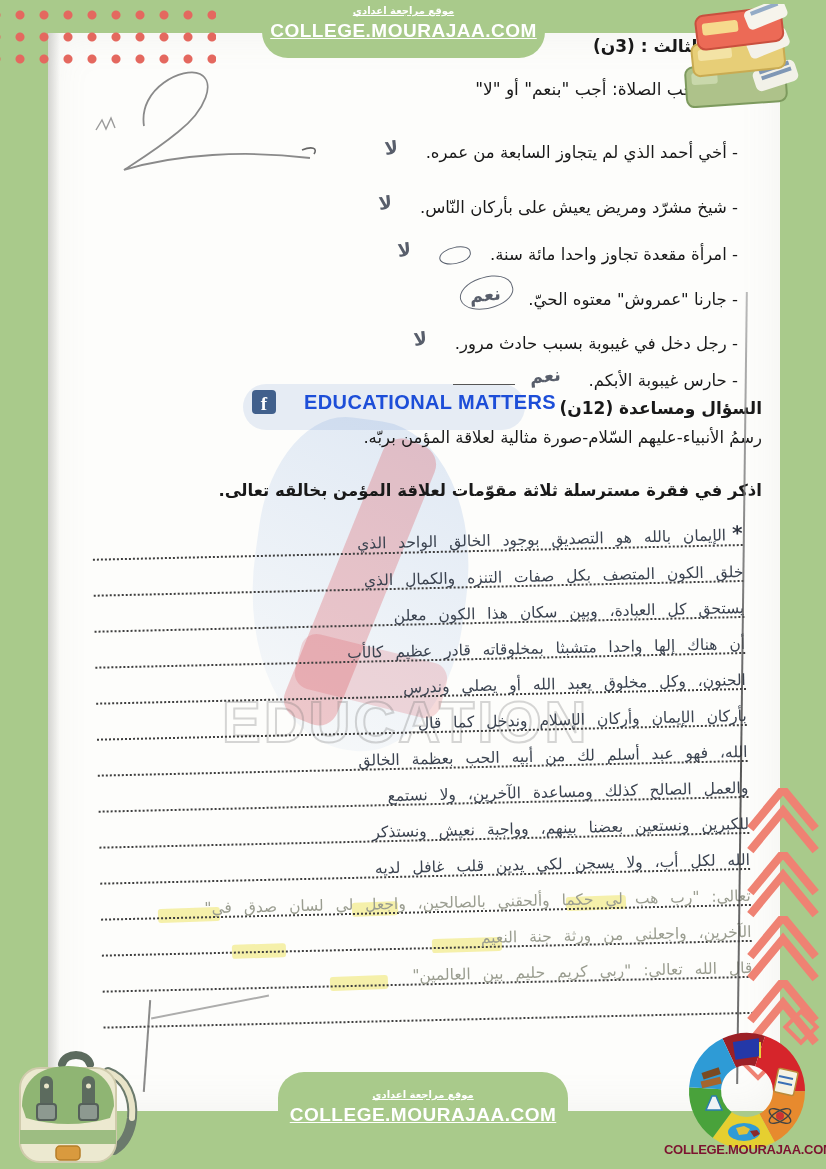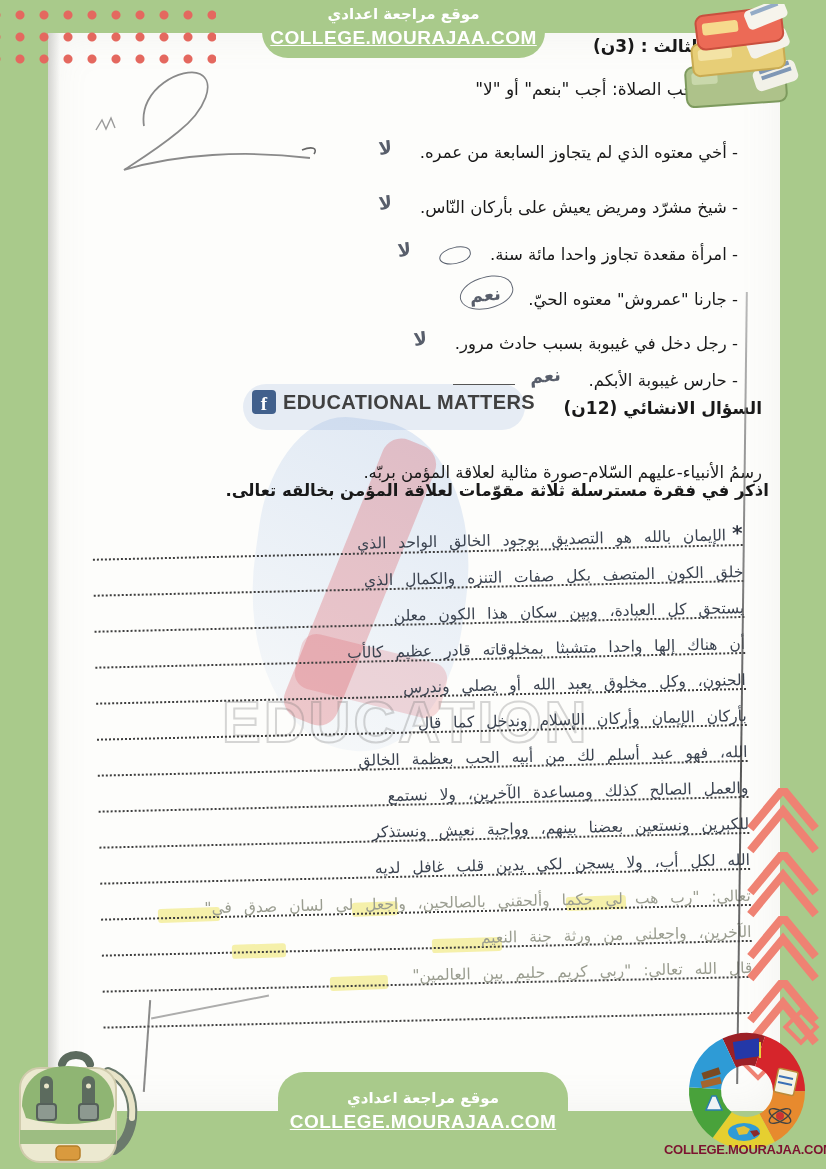--- a/index.html
+++ b/index.html
@@ -15,21 +15,21 @@
         background:linear-gradient(90deg,rgba(120,120,115,.28),rgba(120,120,115,0));}
 
   
   .dot-grid{left:0;top:0;width:216px;height:64px;z-index:3;
         background-image:radial-gradient(circle,#e4685f 4px,rgba(0,0,0,0) 5px);
         background-size:24px 22px;background-position:8px 4px;}
   .pill{background:#a9ca8b;z-index:6;text-align:center;color:#fff;}
   .pill-top{left:262px;top:0;width:283px;height:58px;border-radius:0 0 26px 26px;padding-top:4px;box-sizing:border-box;}
   .pill-bottom{left:278px;top:1072px;width:290px;height:70px;border-radius:26px 26px 0 0;padding-top:16px;box-sizing:border-box;}
   .footer-band{left:0;top:1111px;width:826px;height:58px;background:#a9ca8b;z-index:5;}
-  .pill .l1{font-size:15px;font-weight:bold;line-height:1.45;}
+  .pill .l1{font-size:10px;font-weight:bold;text-decoration:underline;line-height:1.45;}
   .pill .l2{font-size:19px;font-weight:bold;text-decoration:underline;
             font-family:"Liberation Sans",sans-serif;letter-spacing:.5px;line-height:1.3;}
 
   .chev{width:82px;height:66px;z-index:4;}
   .chev path{fill:none;stroke:#ef8273;stroke-width:9;stroke-linecap:square;}
   .diamond{width:24px;height:24px;border:4px solid #ef8273;transform:rotate(45deg);z-index:4;background:transparent;}
 
   
   .doc{direction:rtl;color:#191919;z-index:3;white-space:nowrap;}
   .t17{font-size:17px;} .t16{font-size:16.5px;}
@@ -55,21 +55,21 @@
   .wm-red2{left:296px;top:648px;width:150px;height:56px;border-radius:16px;
        background:rgba(218,60,70,.18);transform:rotate(14deg);z-index:2;}
   .wm-text{left:222px;top:688px;font-family:"Liberation Sans",sans-serif;
        font-size:58px;font-weight:bold;letter-spacing:3px;color:rgba(0,0,0,0);
        -webkit-text-stroke:2px rgba(110,110,110,.28);z-index:2;}
   .brand-row{left:252px;top:390px;display:flex;align-items:center;gap:7px;z-index:3;}
   .fb-ic{width:24px;height:24px;border-radius:4px;background:#41608c;color:#fff;
        font-family:"Liberation Serif",serif;font-weight:bold;font-size:19px;
        display:flex;align-items:flex-end;justify-content:center;line-height:1.05;}
   .brand-txt{font-family:"Liberation Sans",sans-serif;font-size:20px;font-weight:800;
-       color:#404040;letter-spacing:.4px;}
+       color:#1d4ed8;letter-spacing:.4px;margin-left:21px;}
 
   
   .essay{left:92px;top:512px;width:650px;z-index:3;direction:rtl;
        transform:rotate(-1.3deg);transform-origin:top right;}
   .eline{position:relative;height:36px;}
   .eline::after{content:"";position:absolute;left:0;right:0;bottom:2px;
        border-bottom:2.6px dotted #3e3e3e;}
   .etext{position:absolute;right:0;bottom:3px;white-space:nowrap;
        color:#3b4350;font-size:15.5px;letter-spacing:.5px;word-spacing:7px;z-index:2;}
   .pencil .etext{color:#9a9d90;}
@@ -122,21 +122,21 @@
     <path d="M68 12 l28 -7" stroke="#93abc6" stroke-width="4"></path>
     <rect x="18" y="16" width="36" height="12" rx="3" fill="#f6d98d"></rect>
   </g>
 </svg>
 
 <div class="abs doc t17 bold" style="top:36px;right:56px;">السؤال الثالث : (3ن)</div>
 <div class="abs doc t17" style="top:79px;right:64px;">على من تجب الصلاة: أجب "بنعم" أو "لا"</div>
 
 <div class="abs doc t16" style="top:141px;right:88px;">
   <span>-</span>
-  <span>أخي معتوه الذي لم يتجاوز السابعة من عمره.</span>
+  <span>أخي أحمد الذي لم يتجاوز السابعة من عمره.</span>
   <span class="hand">لا</span>
 </div>
 <div class="abs doc t16" style="top:196px;right:88px;">
   <span>-</span>
   <span>شيخ مشرّد ومريض يعيش على بأركان النّاس.</span>
   <span class="hand">لا</span>
 </div>
 <div class="abs doc t16" style="top:243px;right:88px;">
   <span>-</span>
   <span>امرأة مقعدة تجاوز واحدا مائة سنة.</span>
@@ -163,23 +163,23 @@
 <div class="abs wm-pill"></div>
 <div class="abs wm-blue"></div>
 <div class="abs wm-red"></div>
 <div class="abs wm-red2"></div>
 <div class="abs wm-text">EDUCATION</div>
 <div class="abs brand-row">
   <div class="fb-ic">f</div>
   <div class="brand-txt">EDUCATIONAL MATTERS</div>
 </div>
 
-<div class="abs doc t17 bold" style="top:398px;right:64px;">السؤال الانشائي (12ن)</div>
-<div class="abs doc t16" style="top:463px;right:64px;margin-left:45px;">رسمُ الأنبياء-عليهم السّلام-صورة مثالية لعلاقة المؤمن بربّه.</div>
-<div class="abs doc t16 bold" style="top:481px;right:57px;">اذكر في فقرة مسترسلة ثلاثة مقوّمات لعلاقة المؤمن بخالقه تعالى.</div>
+<div class="abs doc t17 bold" style="top:398px;right:64px;">السؤال ومساعدة (12ن)</div>
+<div class="abs doc t16" style="top:428px;right:64px;margin-left:45px;">رسمُ الأنبياء-عليهم السّلام-صورة مثالية لعلاقة المؤمن بربّه.</div>
+<div class="abs doc t16 bold" style="top:481px;right:64px;">اذكر في فقرة مسترسلة ثلاثة مقوّمات لعلاقة المؤمن بخالقه تعالى.</div>
 
 <div class="abs hl" style="left:566px;top:896px;width:60px;height:14px;transform:rotate(-2deg);"></div>
 <div class="abs hl" style="left:352px;top:902px;width:46px;height:14px;transform:rotate(-2deg);"></div>
 <div class="abs hl" style="left:158px;top:908px;width:62px;height:14px;transform:rotate(-2deg);"></div>
 <div class="abs hl" style="left:432px;top:938px;width:70px;height:14px;transform:rotate(-2deg);"></div>
 <div class="abs hl" style="left:232px;top:944px;width:54px;height:14px;transform:rotate(-2deg);"></div>
 <div class="abs hl" style="left:330px;top:976px;width:58px;height:14px;transform:rotate(-2deg);"></div>
 
 <div class="abs essay">
   <div class="eline">

